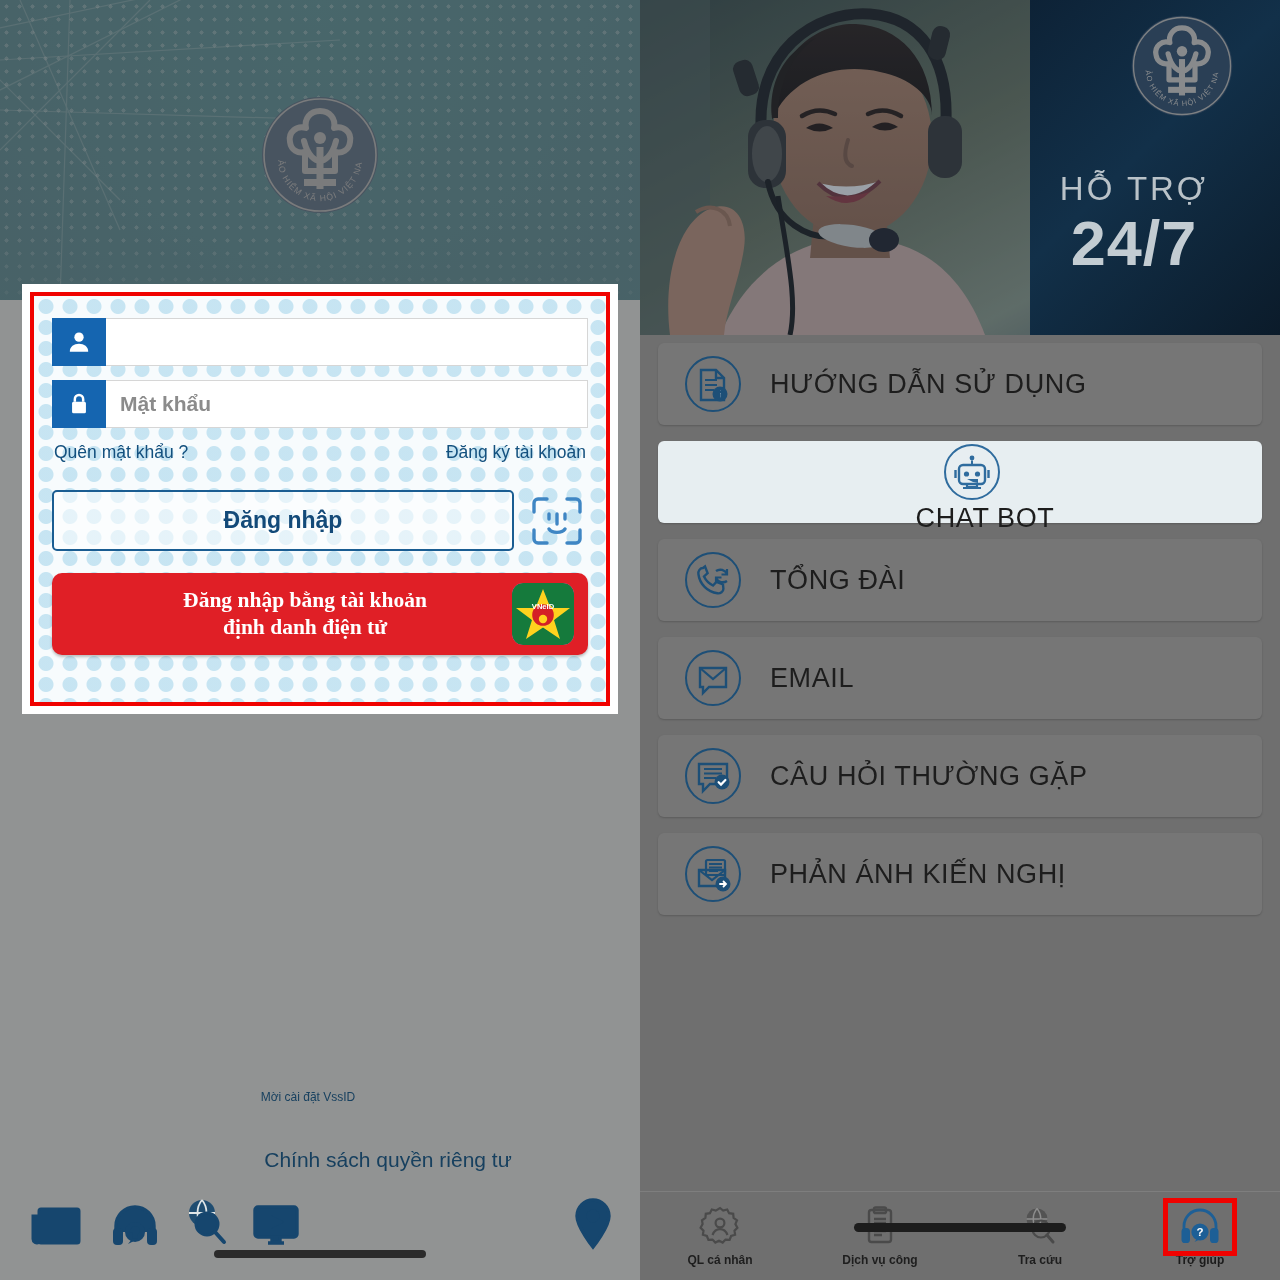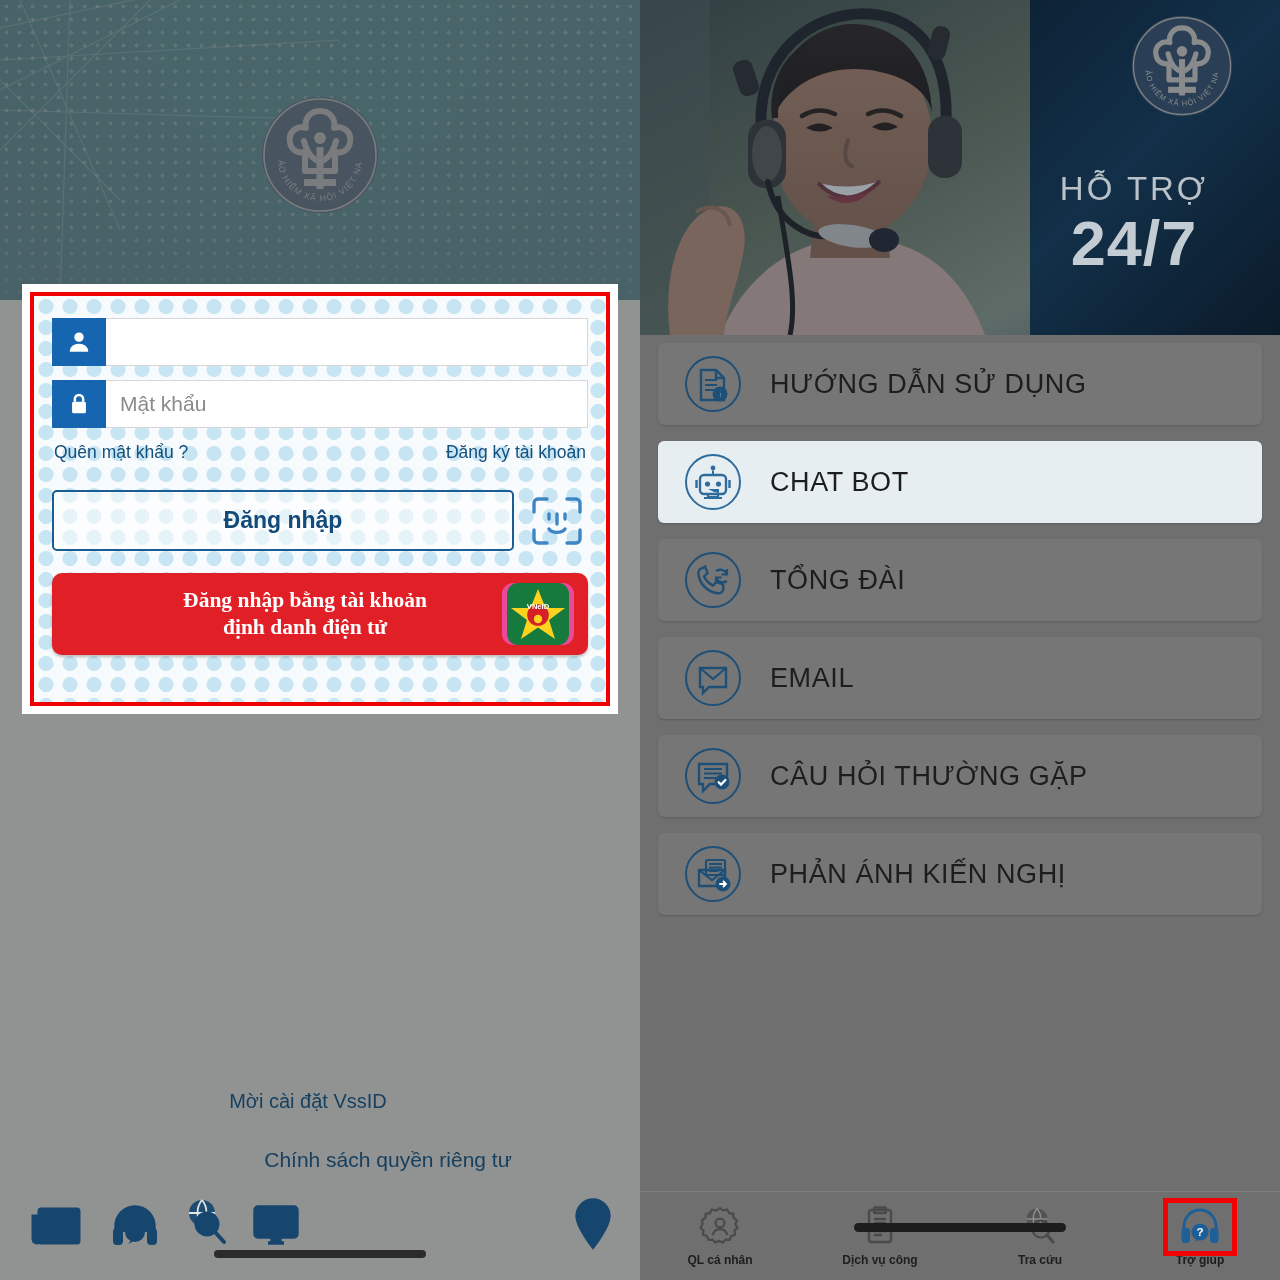--- a/index.html
+++ b/index.html
@@ -45,21 +45,21 @@
   }
 
   .field{display:flex;align-items:stretch;height:48px;margin-bottom:14px;}
   .field-ico{
     width:54px;background:#1565b0;display:flex;align-items:center;justify-content:center;flex:none;
   }
   .field-ico svg{width:26px;height:26px;fill:#fff;}
   .field-in{
     flex:1;background:#fff;border:1px solid #d6d6d6;border-left:none;
     display:flex;align-items:center;padding:0 14px;
-    font-size:21px;color:#8b8b8b;font-family:"Liberation Sans",sans-serif;
+    font-size:21px;color:#8b8b8b;font-family:"Liberation Sans",sans-serif;font-weight:bold;
   }
   .field-in.filled{color:#222;}
 
   .links-row{display:flex;justify-content:space-between;align-items:center;margin:6px 2px 0 2px;}
   .links-row span{font-size:17.5px;color:#13507e;}
 
   .btn-row{display:flex;align-items:center;gap:12px;margin-top:27px;}
   .btn-login{
     flex:1;height:57px;border:2px solid #1a5d92;border-radius:5px;background:rgba(255,255,255,.55);
     display:flex;align-items:center;justify-content:center;
@@ -73,25 +73,25 @@
     display:flex;align-items:center;justify-content:center;position:relative;
     box-shadow:0 2px 3px rgba(0,0,0,.25);
   }
   .btn-vneid .vtxt{
     color:#fff;font-size:21.5px;font-weight:bold;line-height:1.26;text-align:center;
     padding-right:30px;
     font-family:Liberation Serif, serif;
   }
   .vneid-badge{
     position:absolute;right:14px;top:50%;transform:translateY(-50%);
-    width:72px;height:62px;border-radius:11px;background:#ec4899;overflow:hidden;
+    width:62px;height:62px;border-radius:11px;background:#ec4899;overflow:hidden;
     display:flex;align-items:center;justify-content:center;
   }
 
-  .foot-1{position:absolute;left:0;right:0;top:1090px;text-align:center;font-size:20px;color:#17405f;}
+  .foot-1{position:absolute;left:0;right:0;top:1090px;text-align:center;font-size:12px;color:#17405f;}
   .foot-1 span{position:relative;left:-12px;}
   .foot-2{position:absolute;left:0;right:0;top:1148px;text-align:center;font-size:21px;color:#17405f;}
   .foot-2 span{position:relative;left:68px;}
 
   .lp-nav{position:absolute;left:0;right:0;bottom:0;height:86px;}
   .lp-nav .ic{position:absolute;bottom:28px;}
   .lp-nav svg{fill:#16466e;}
   .home-bar{position:absolute;left:50%;transform:translateX(-50%);bottom:22px;width:212px;height:8px;border-radius:4px;background:#2b2b2b;}
 
   
@@ -114,21 +114,21 @@
 
   .menu{position:absolute;left:0;right:0;top:343px;}
   .mrow{
     position:relative;margin:0 18px 16px 18px;height:82px;border-radius:6px;
     background:#767676;display:flex;align-items:center;padding-left:24px;
     box-shadow:0 1px 2px rgba(0,0,0,.18);
   }
   .mrow .mico{width:62px;height:62px;flex:none;display:flex;align-items:center;justify-content:center;}
   .mrow .mico svg{width:58px;height:58px;}
   .mrow .mlabel{margin-left:26px;font-size:27px;color:#1d1d1d;letter-spacing:.6px;}
-  .mrow.active{background:#e7eef1;z-index:4;}
+  .mrow.active{background:#e7eef1;z-index:4;flex-direction:column;}
   .mrow.active .mlabel{color:#1d1d1d;}
 
   .rp-nav{position:absolute;left:0;right:0;bottom:0;height:88px;border-top:1px solid #7e7e7e;display:flex;}
   .rp-nav .nitem{flex:1;display:flex;flex-direction:column;align-items:center;justify-content:center;gap:6px;position:relative;}
   .rp-nav .nicon{width:42px;height:42px;display:flex;align-items:center;justify-content:center;}
   .rp-nav .nlabel{font-size:12px;color:#1e1e1e;font-weight:bold;}
   .rp-nav .nitem.sel .nlabel{color:#1b1b1b;}
   .nav-red{position:absolute;left:50%;transform:translateX(-50%);top:6px;width:74px;height:58px;border:5px solid #f00200;box-sizing:border-box;}
   .home-bar2{position:absolute;left:50%;transform:translateX(-50%);bottom:48px;width:212px;height:9px;border-radius:5px;background:#1d1d1d;z-index:9;}
 </style>

